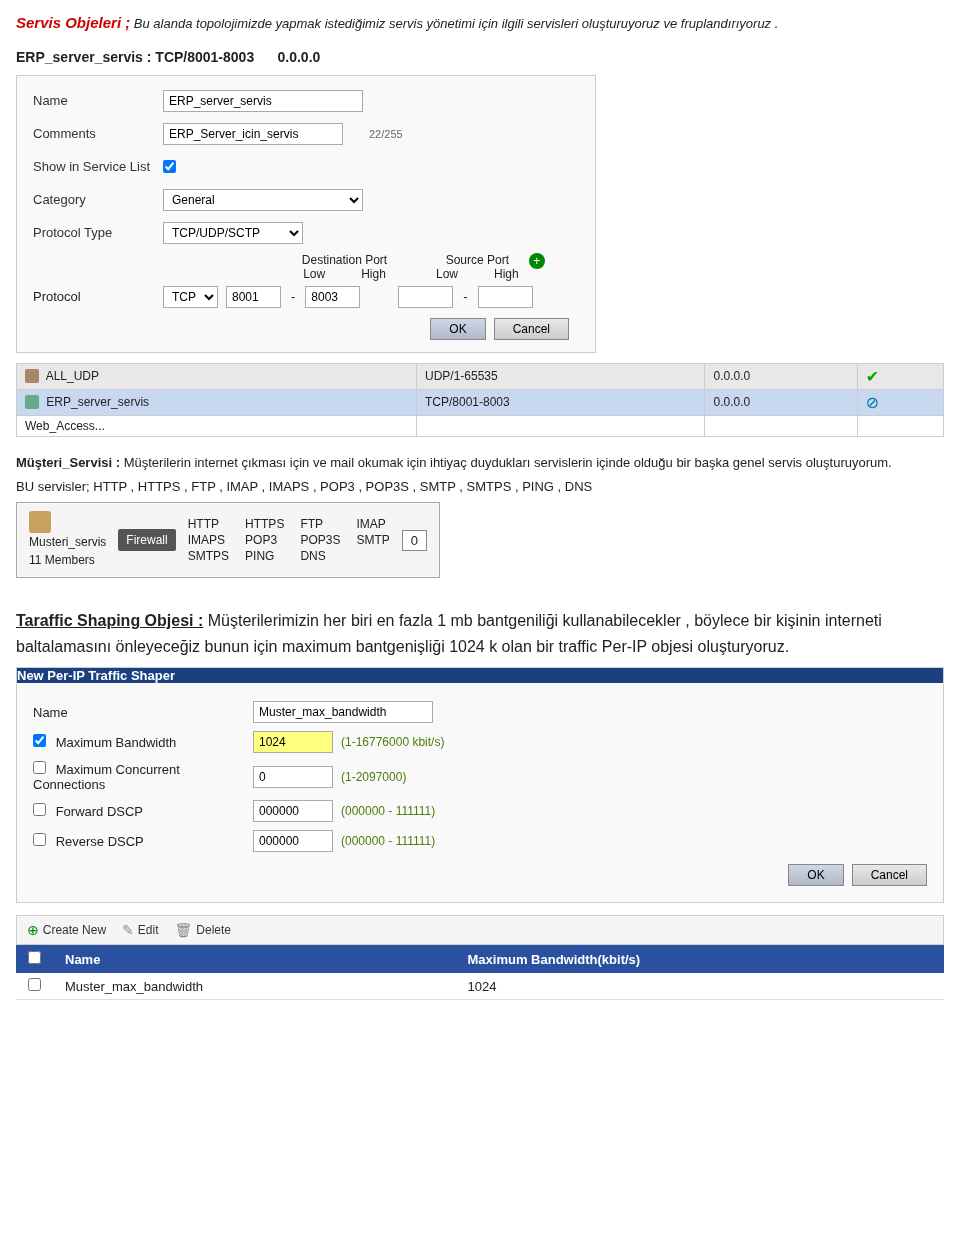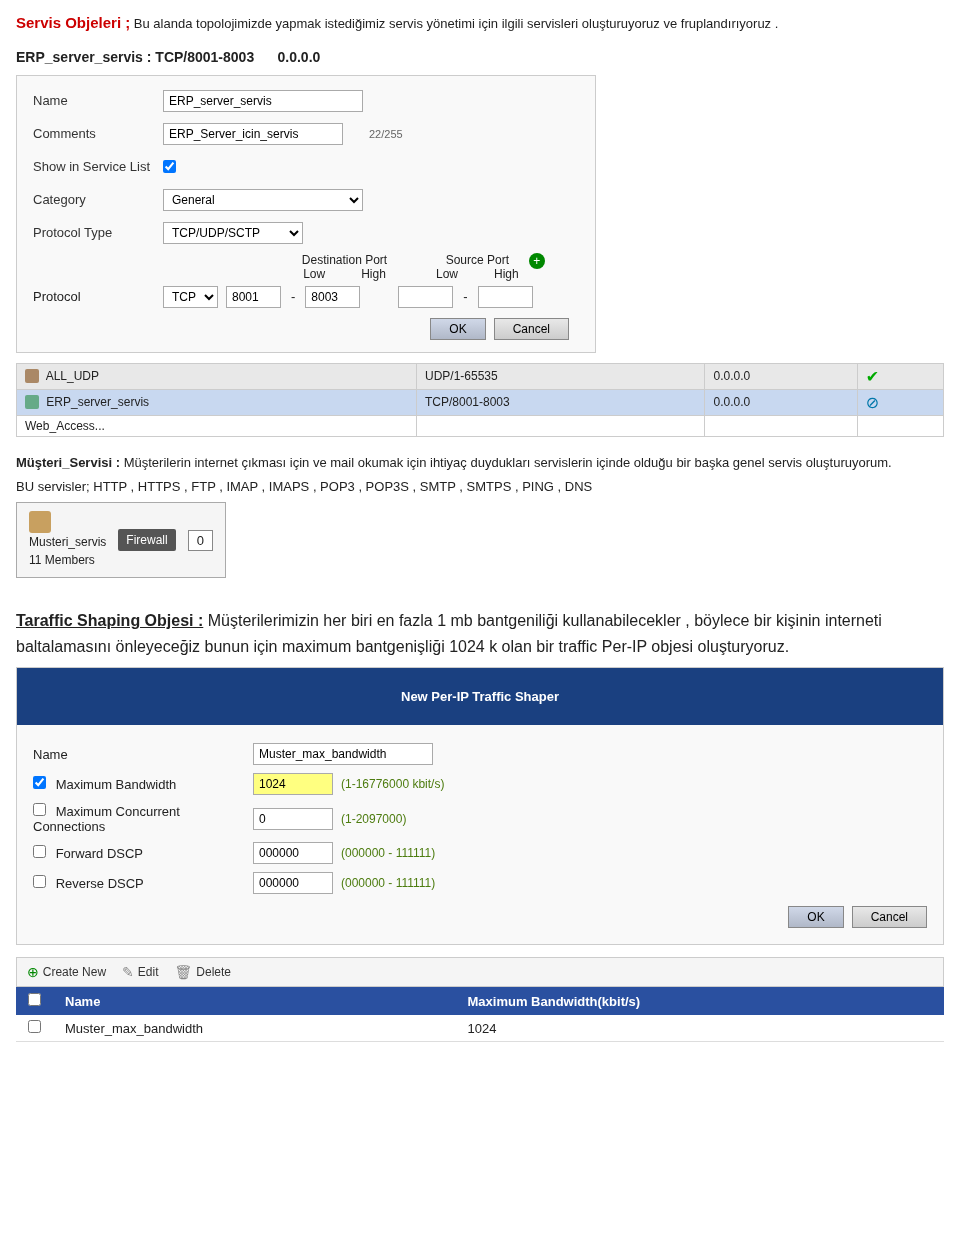--- a/index.html
+++ b/index.html
@@ -11,20 +11,21 @@
       width: 960px;
     }
     .page {
       padding: 12px 16px;
     }
     
     .intro-text {
       font-size: 13px;
       margin-bottom: 14px;
       line-height: 1.5;
+      font-style: italic;
     }
     .intro-text .bold-title {
       font-weight: bold;
       color: #c00;
       font-size: 15px;
     }
     
     .erp-title {
       font-weight: bold;
       font-size: 14px;
@@ -190,22 +191,21 @@
 
     
     .shaper-form {
       border: 1px solid #ccc;
       background: #f9f9f9;
       margin-top: 8px;
     }
     .shaper-header {
       background: #1a4080;
       color: #fff;
-      text-align: center;
-      padding: 21px;
+      padding: 0;
       font-size: 13px;
       font-weight: bold;
       margin-bottom: 10px;
     }
     .shaper-body {
       padding: 8px 16px;
     }
     .shaper-row {
       display: flex;
       align-items: center;
@@ -424,20 +424,33 @@
     
     <div class="group-box">
       <div>
         <span class="group-box-icon"></span>
         <div class="group-member-info">
           <div>Musteri_servis</div>
           <div>11 Members</div>
         </div>
       </div>
       <div class="firewall-badge">Firewall</div>
+      <div class="service-tags">
+        <span>HTTP</span>
+        <span>HTTPS</span>
+        <span>FTP</span>
+        <span>IMAP</span>
+        <span>IMAPS</span>
+        <span>POP3</span>
+        <span>POP3S</span>
+        <span>SMTP</span>
+        <span>SMTPS</span>
+        <span>PING</span>
+        <span>DNS</span>
+      </div>
       <div class="zero-badge">0</div>
     </div>
   </div>
 
   
   <div class="taraffic-section">
     <div class="taraffic-title">
       <span class="underline">Taraffic Shaping Objesi :</span>
       <span> Müşterilerimizin  her biri en fazla 1 mb bantgeniliği  kullanabilecekler , böylece bir kişinin interneti baltalamasını  önleyeceğiz bunun için maximum bantgenişliği 1024 k olan bir  traffic  Per-IP objesi oluşturyoruz.</span>
     </div>

